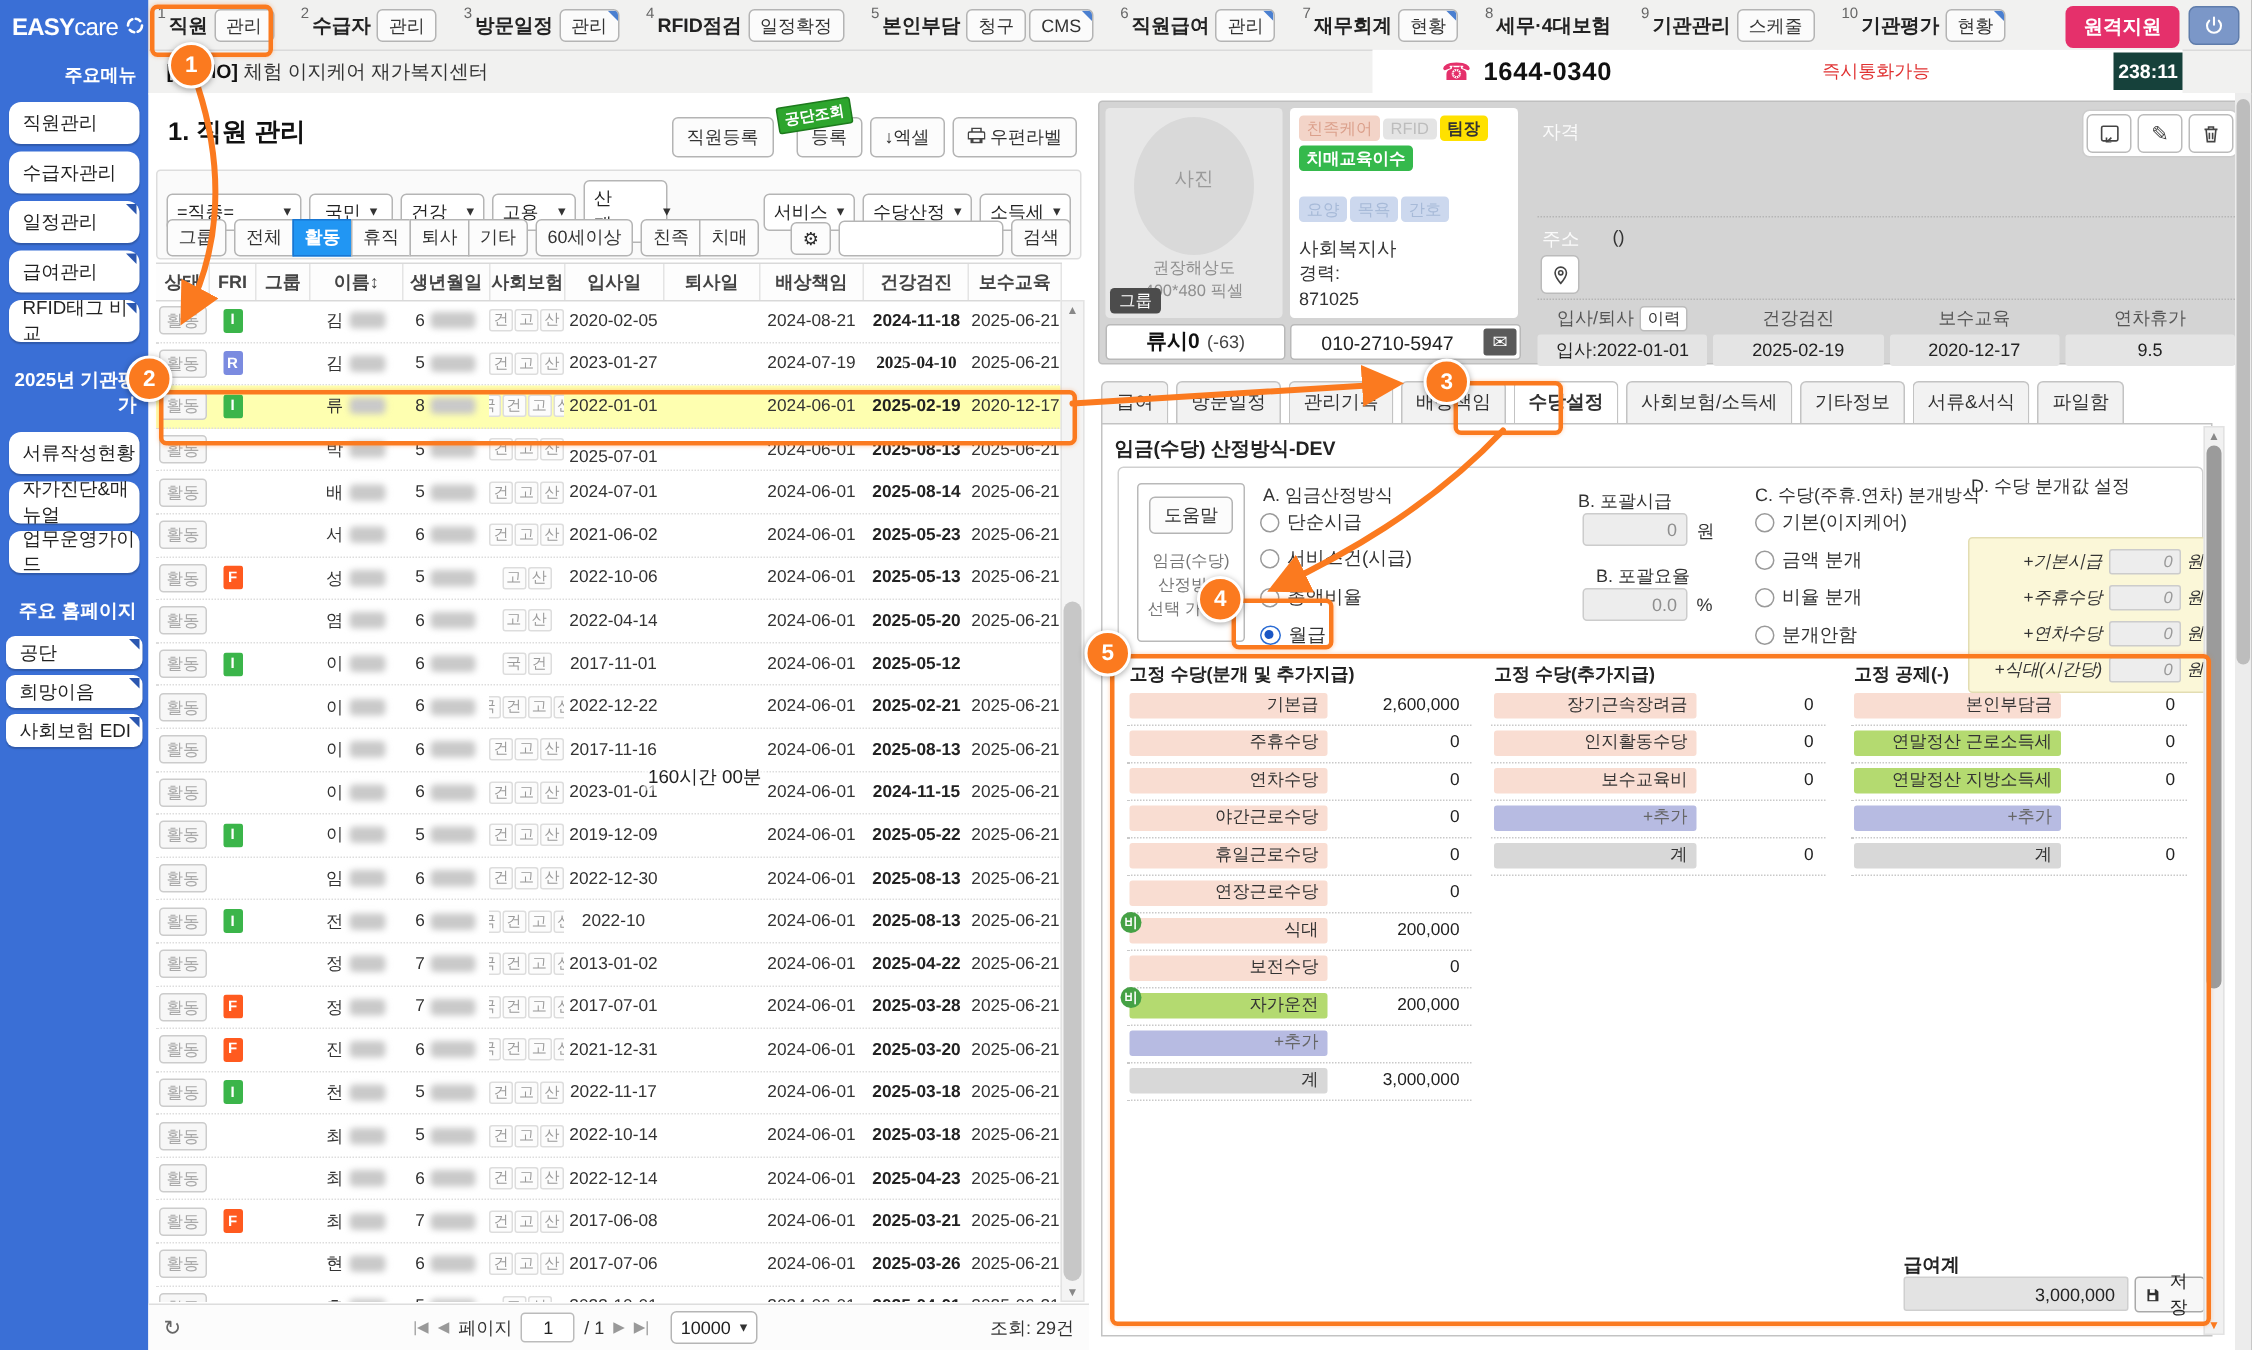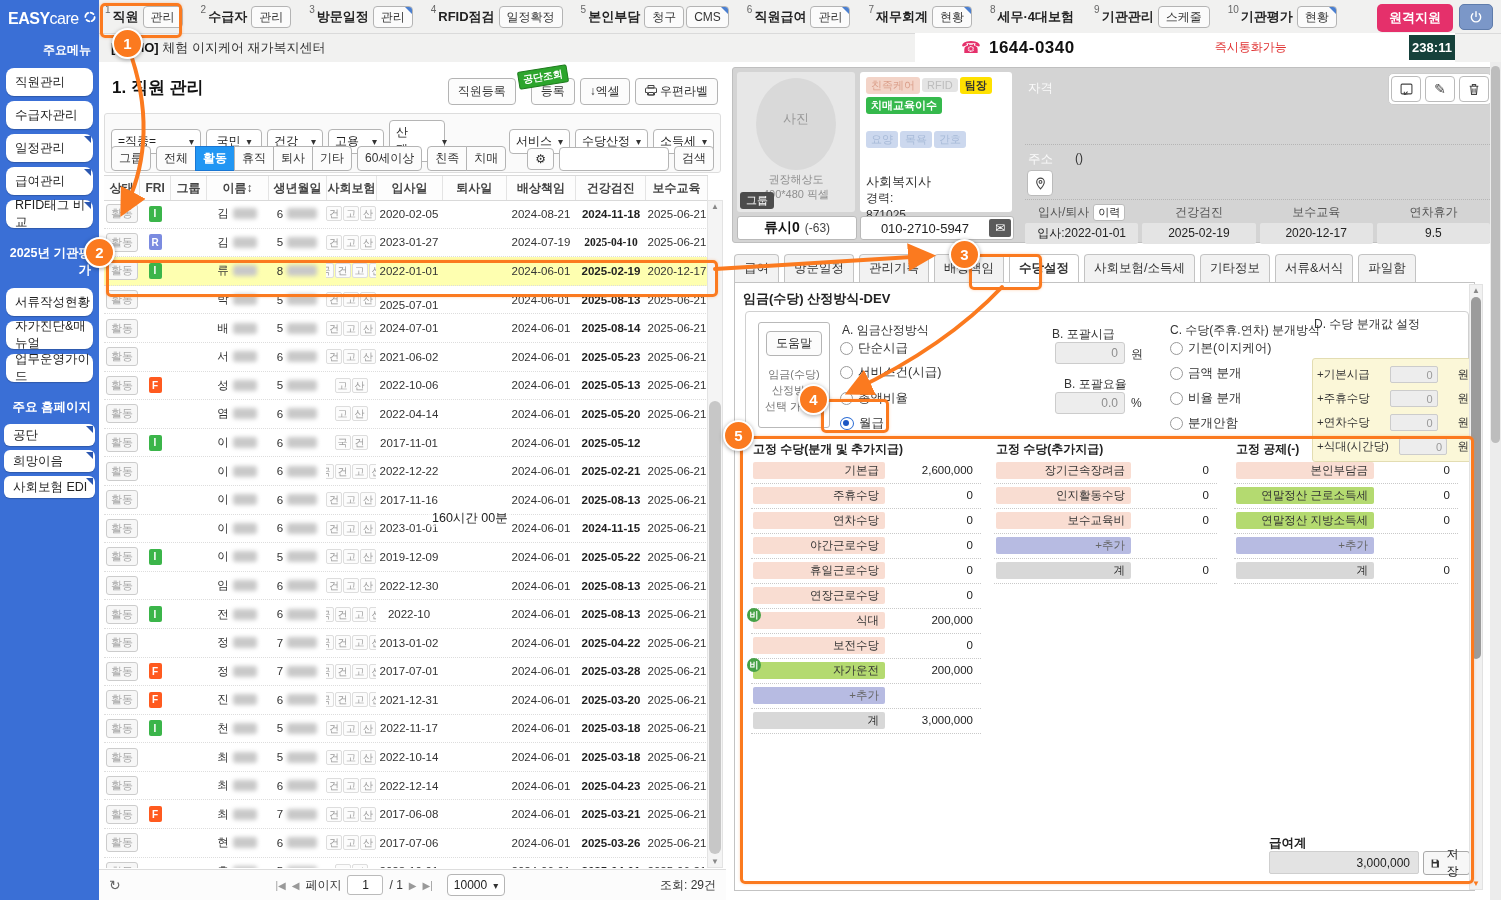--- a/index.html
+++ b/index.html
@@ -92,21 +92,21 @@
            display:flex;align-items:center;justify-content:center;gap:5px;}
   #namebox .nm{font-weight:bold;font-size:14px;color:#111;}
   #namebox .sfx{font-size:12px;color:#444;}
   #midbox{position:absolute;left:127px;top:4px;width:152px;height:140px;background:#fff;border-radius:3px;padding:5px 6px;box-sizing:border-box;}
   .bdg{display:inline-block;font-size:11px;border-radius:3px;padding:1px 5px;margin:0 2px 3px 0;}
   .bdg.faded-pink{background:#f3d4c8;color:#dba08c;}
   .bdg.faded-gray{background:#e4e4e4;color:#bdbdbd;}
   .bdg.yellow{background:#ffe100;color:#333;font-weight:bold;}
   .bdg.green{background:#35b94c;color:#fff;font-weight:bold;}
   .bdg.faded-blue{background:#ccd8ee;color:#a7bad8;}
-  #mid-texts{margin-top:22px;font-size:12px;color:#333;line-height:17px;}
+  #mid-texts{margin-top:6px;font-size:12px;color:#333;line-height:17px;}
   #mid-texts .job{font-size:13px;}
   #phonebox{position:absolute;left:127px;top:148px;width:152px;height:22px;background:#fff;border:1px solid #b9b9b9;border-radius:3px;
             display:flex;align-items:center;}
   #phonebox .pn{flex:1;text-align:center;font-size:13px;color:#222;}
   #mailbtn{width:22px;height:18px;background:#5a5a5a;color:#fff;border-radius:2px;margin-right:2px;display:flex;align-items:center;justify-content:center;font-size:12px;}
   .card-lbl{position:absolute;color:#fafafa;font-size:12.5px;}
   .dotline{position:absolute;border-top:1px dotted #b5b5b5;left:292px;right:8px;}
   #addr-val{position:absolute;left:342px;top:83px;color:#333;font-size:12px;}
   #pinbtn{position:absolute;left:294px;top:102px;width:24px;height:24px;background:#fff;border:1px solid #bbb;border-radius:4px;
           display:flex;align-items:center;justify-content:center;}
@@ -129,21 +129,21 @@
   #help-btn{margin:8px auto 10px;width:56px;background:#fcfcfc;border:1px solid #b4b4b4;border-radius:4px;font-size:12px;padding:3px 0;color:#333;}
   .guide-line{font-size:11px;color:#777;line-height:16px;}
   .grp-title{position:absolute;font-size:12px;color:#333;}
   .radio-row{position:absolute;display:flex;align-items:center;gap:5px;font-size:12.5px;color:#333;}
   .rad{width:13px;height:13px;border:1.5px solid #9a9a9a;border-radius:50%;background:#fff;box-sizing:border-box;}
   .rad.sel{border-color:#2b6cd4;position:relative;}
   .rad.sel::after{content:"";position:absolute;left:2px;top:2px;width:6px;height:6px;border-radius:50%;background:#1a56c4;}
   .minput{position:absolute;background:#ededed;border:1px solid #ccc;border-radius:3px;text-align:right;color:#8e8e8e;font-size:12px;line-height:20px;padding-right:6px;box-sizing:border-box;}
   .unit{position:absolute;font-size:12px;color:#333;}
   #dpanel{position:absolute;left:566px;top:46px;width:160px;height:102px;background:#fbf7d8;border:1px solid #e3ddb2;border-radius:3px;}
-  .drow{position:absolute;left:4px;right:4px;height:20px;display:flex;align-items:center;justify-content:space-between;gap:4px;}
+  .drow{position:absolute;left:4px;right:4px;height:20px;display:flex;align-items:center;justify-content:flex-end;gap:4px;font-style:italic;}
   .drow .dlbl{font-size:11.5px;color:#333;}
   .drow .dinp{width:48px;height:17px;background:#ededed;border:1px solid #ccc;border-radius:2px;text-align:right;color:#9a9a9a;font-size:11px;line-height:17px;padding-right:4px;box-sizing:border-box;}
   .drow .dunit{font-size:11.5px;color:#333;}
   
   .gcol-title{position:absolute;font-weight:bold;font-size:12px;color:#222;}
   .gbox{position:absolute;top:0;height:17px;border-radius:2px;font-size:11.5px;line-height:17px;text-align:right;padding-right:6px;box-sizing:border-box;color:#333;}
   .gbox.salmon{background:#f9ddd2;}
   .gbox.green{background:#b4da70;}
   .gbox.purple{background:#b7bbe2;color:#666;text-align:right;}
   .gbox.gray{background:#d8d8d8;}

